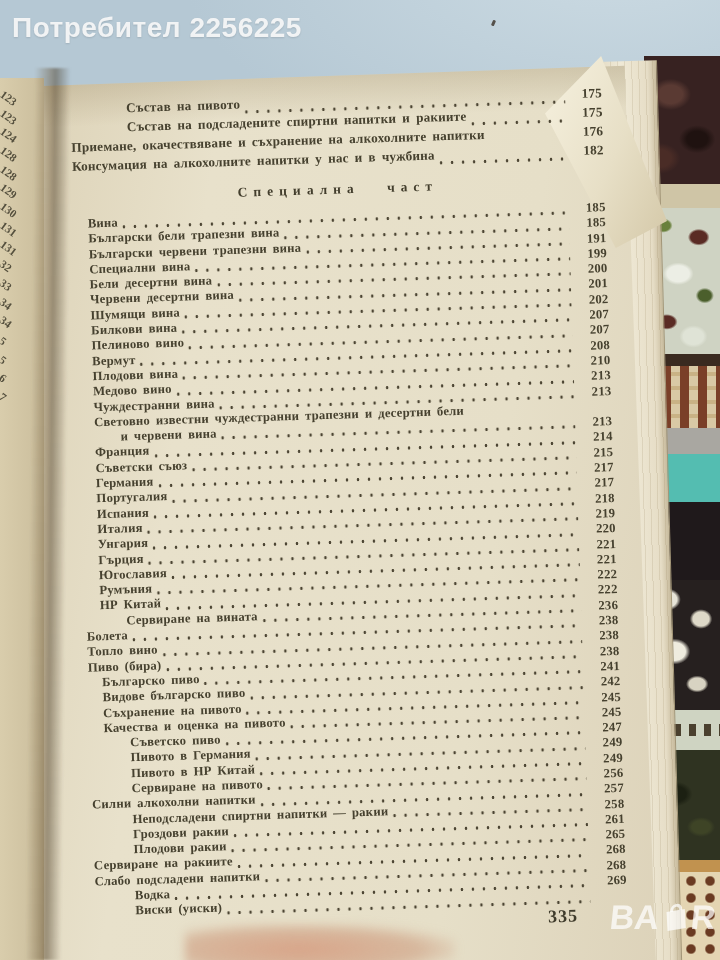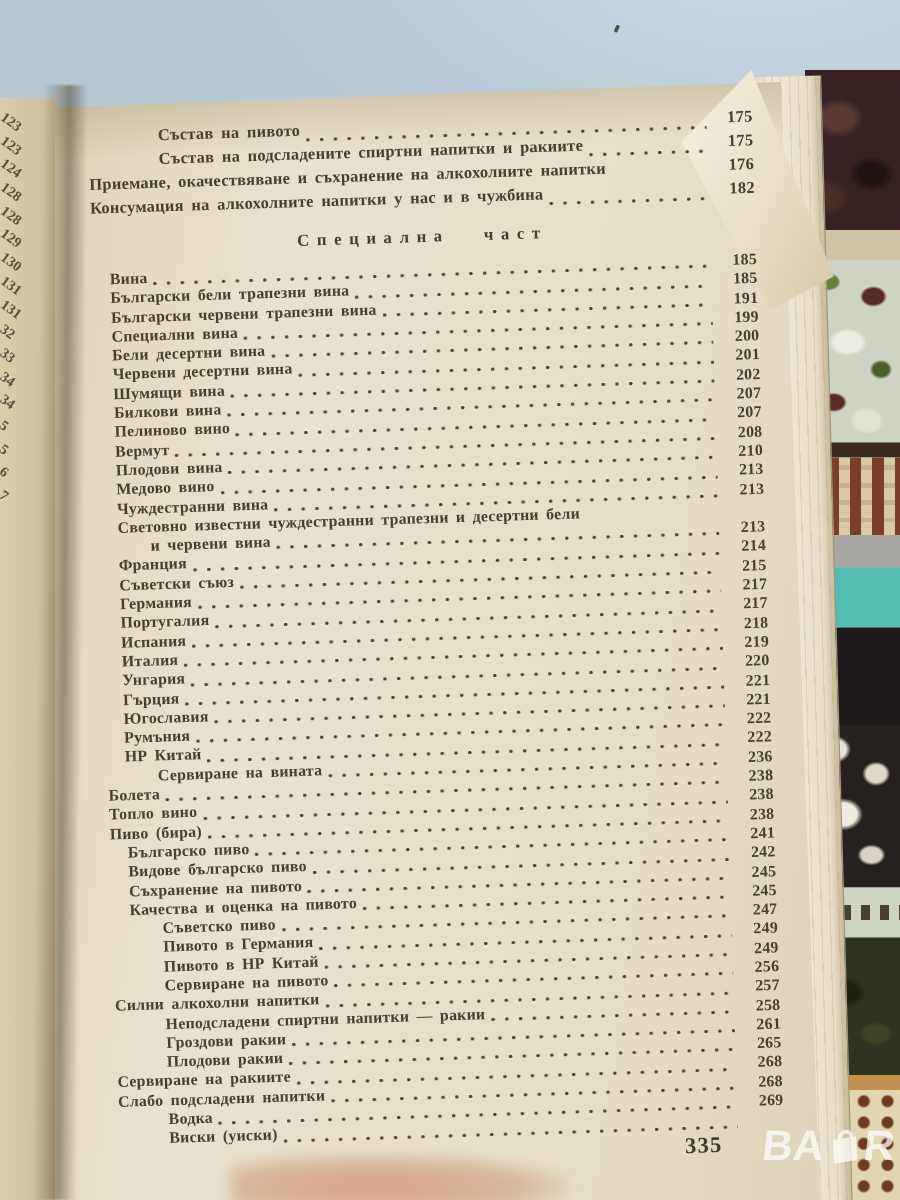--- a/index.html
+++ b/index.html
@@ -417,20 +417,21 @@
           <span class="dots"></span>
           <span class="pg"></span>
         </div>
       </div>
   </div>
 
   <div class="folio">335</div>
 
   <div class="finger"></div>
 
+  <div class="wm-user">Потребител 2256225</div>
 
   <div class="wm-bazar">
     <span>BA</span>
     <svg width="30" height="32" viewBox="0 0 30 32">
       <path d="M6 12 L24 9 L27 28 L9 31 Z" fill="rgba(255,255,255,.72)"></path>
       <path d="M11 12 C10 4 20 3 20 10" fill="none" stroke="rgba(255,255,255,.72)" stroke-width="3"></path>
     </svg>
     <span>R</span>
   </div>
 

